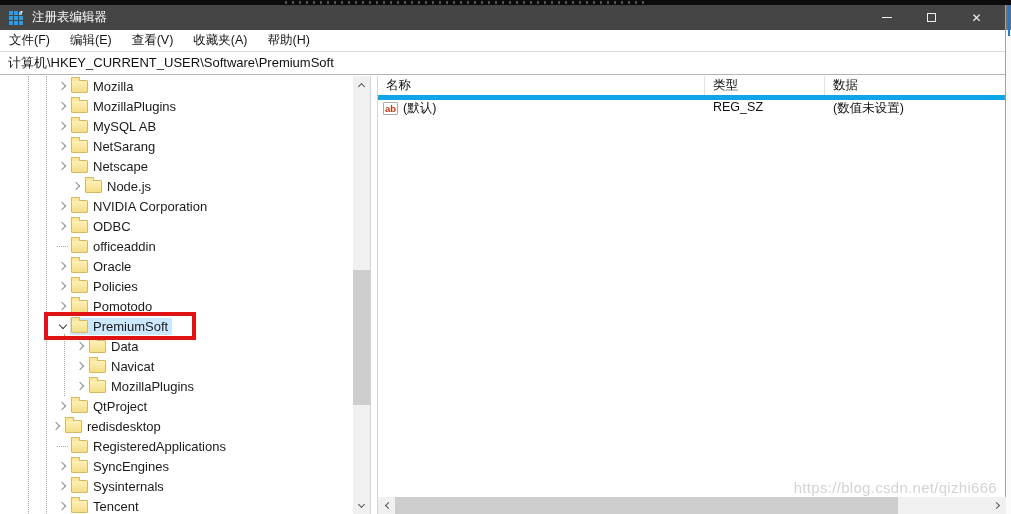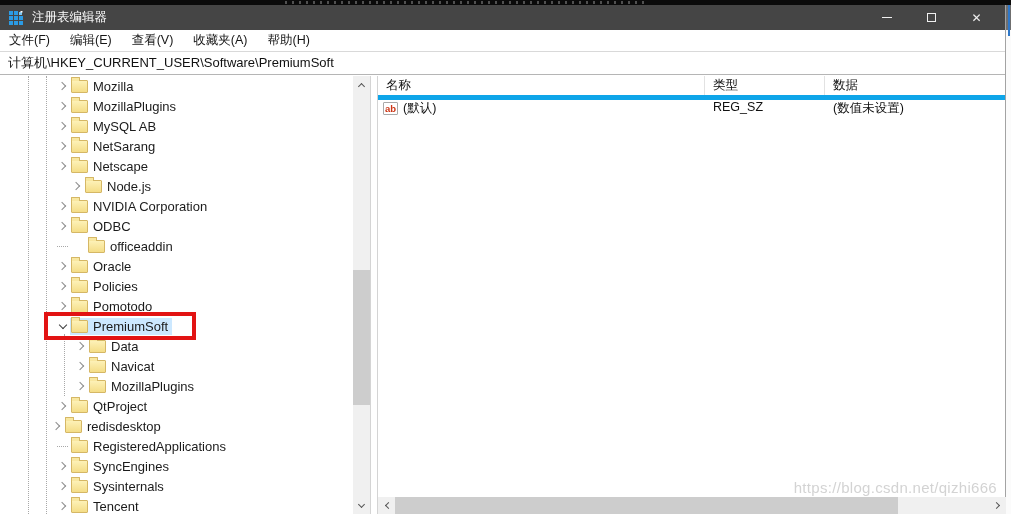--- a/index.html
+++ b/index.html
@@ -229,21 +229,21 @@
         </div>
         <div class="trow" style="padding-left: 54px;">
           <span class="chevbox">
             <i class="chev right"></i>
           </span>
           <span class="titem">
             <span class="folder"></span>
             <span class="tlabel">ODBC</span>
           </span>
         </div>
-        <div class="trow" style="padding-left: 54px; gap: 17px;">
+        <div class="trow" style="padding-left: 54px;">
           <span class="chevbox">
             <i class="dots"></i>
           </span>
           <span class="titem">
             <span class="folder"></span>
             <span class="tlabel">officeaddin</span>
           </span>
         </div>
         <div class="trow" style="padding-left: 54px;">
           <span class="chevbox">

